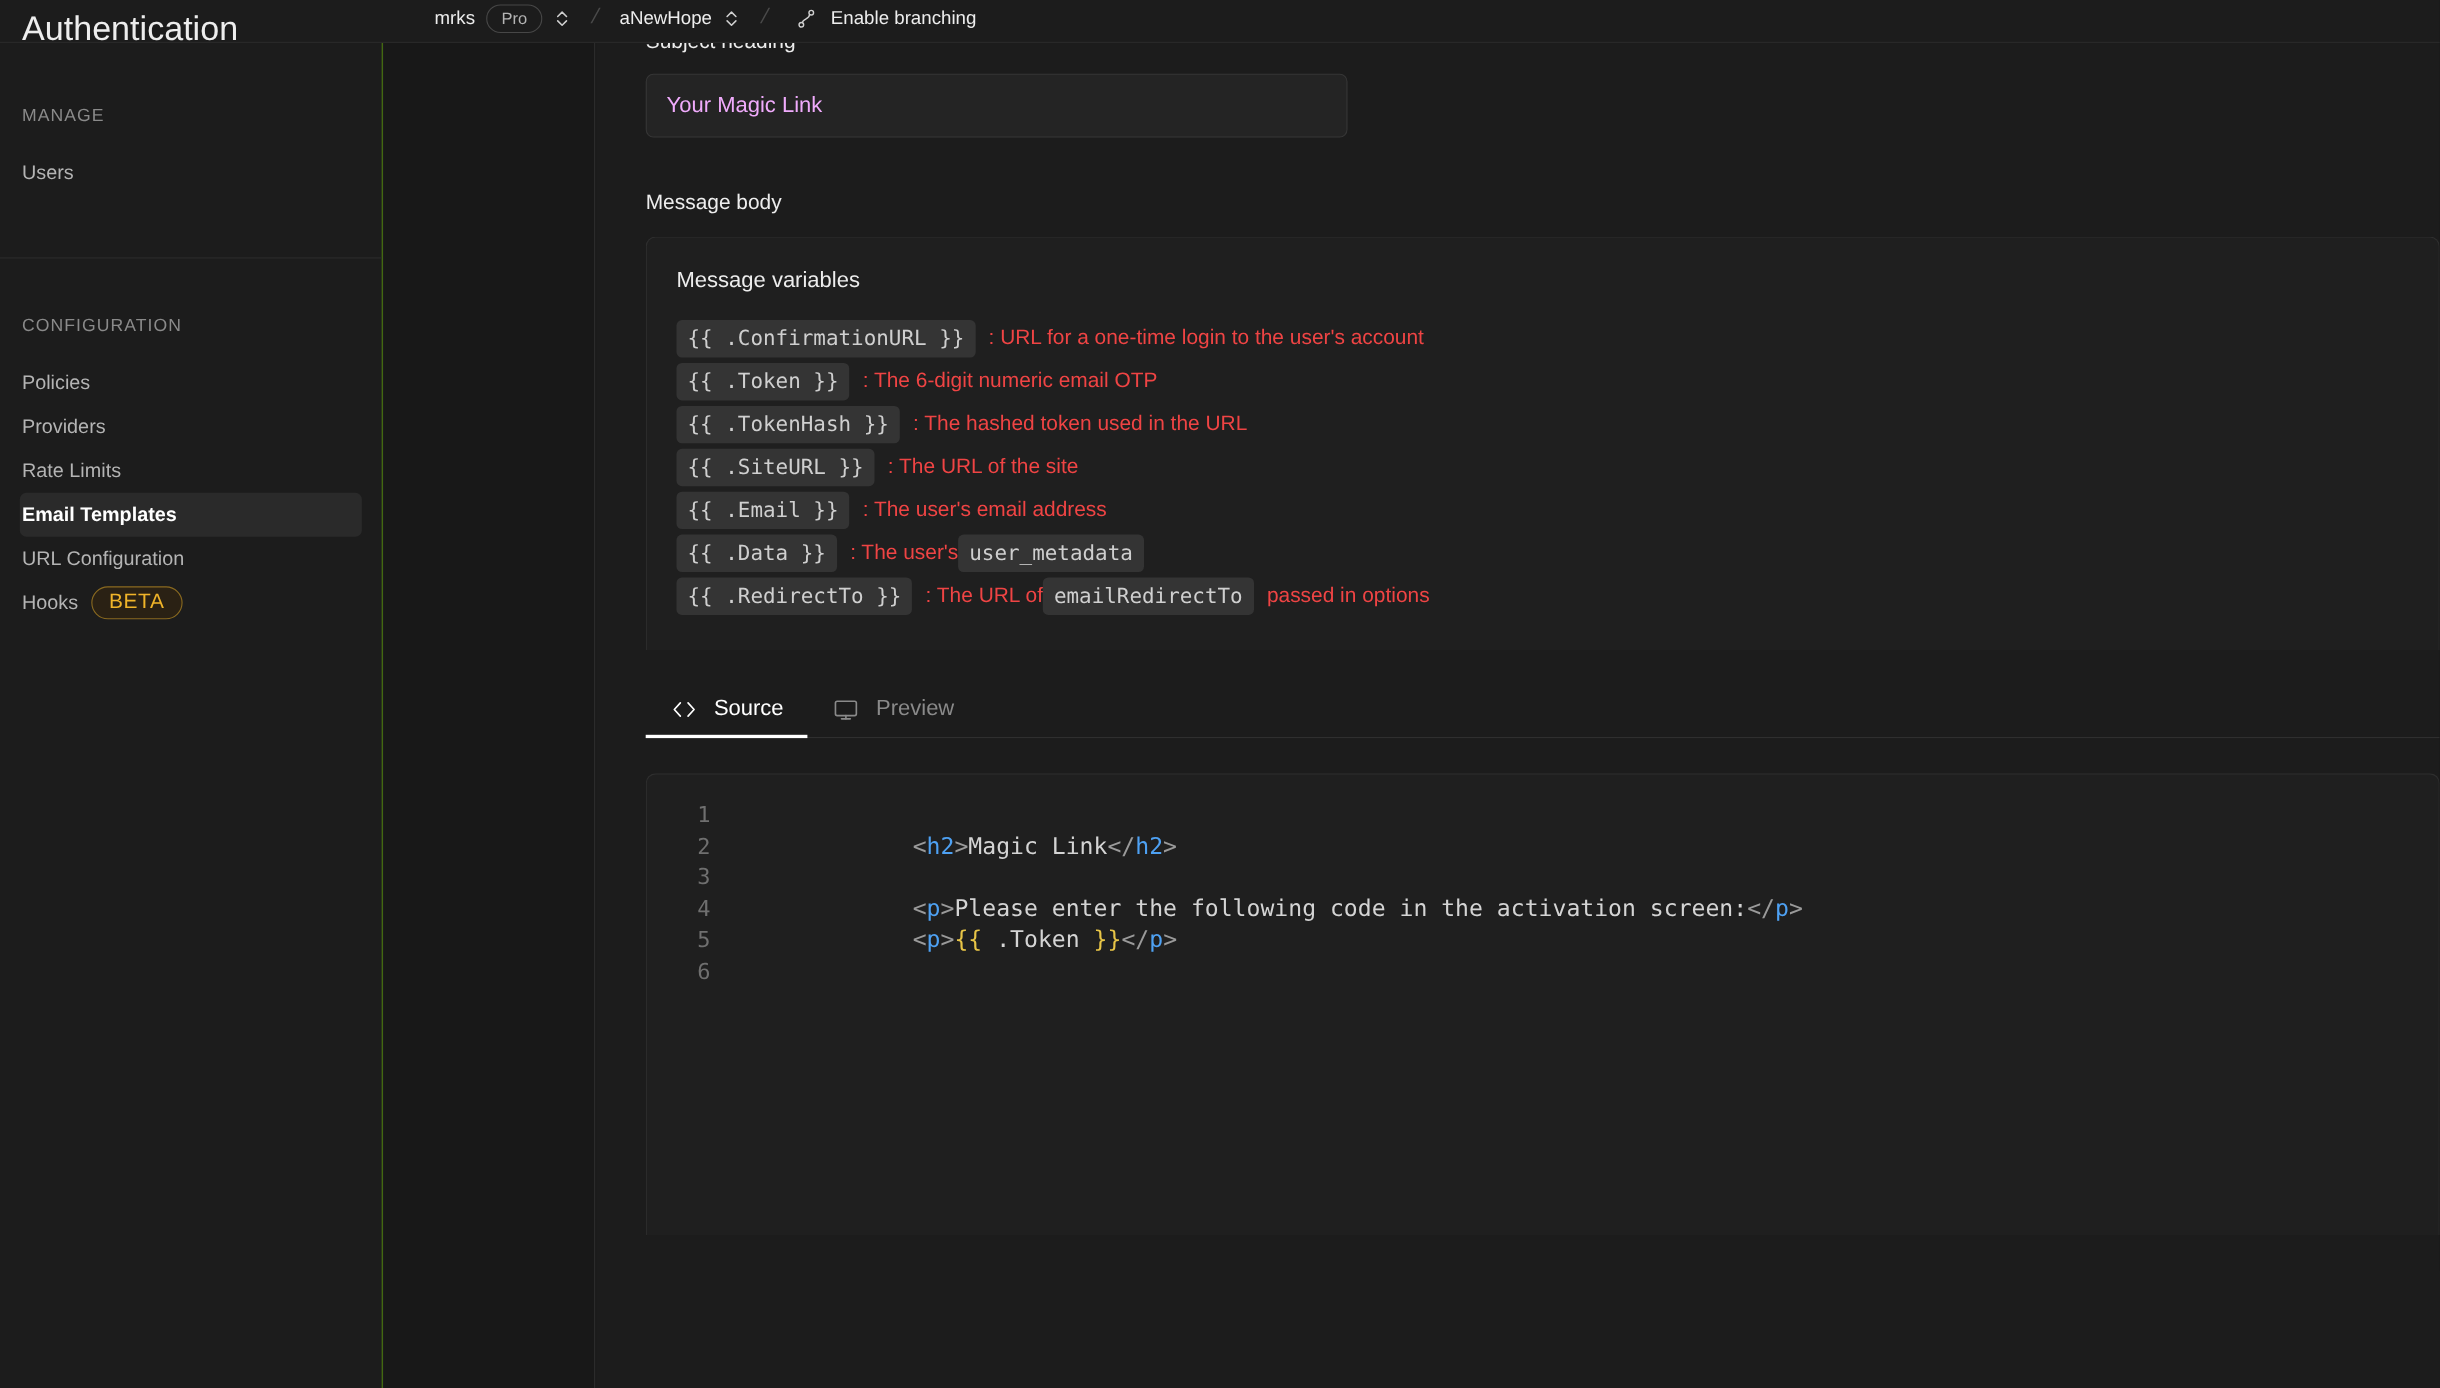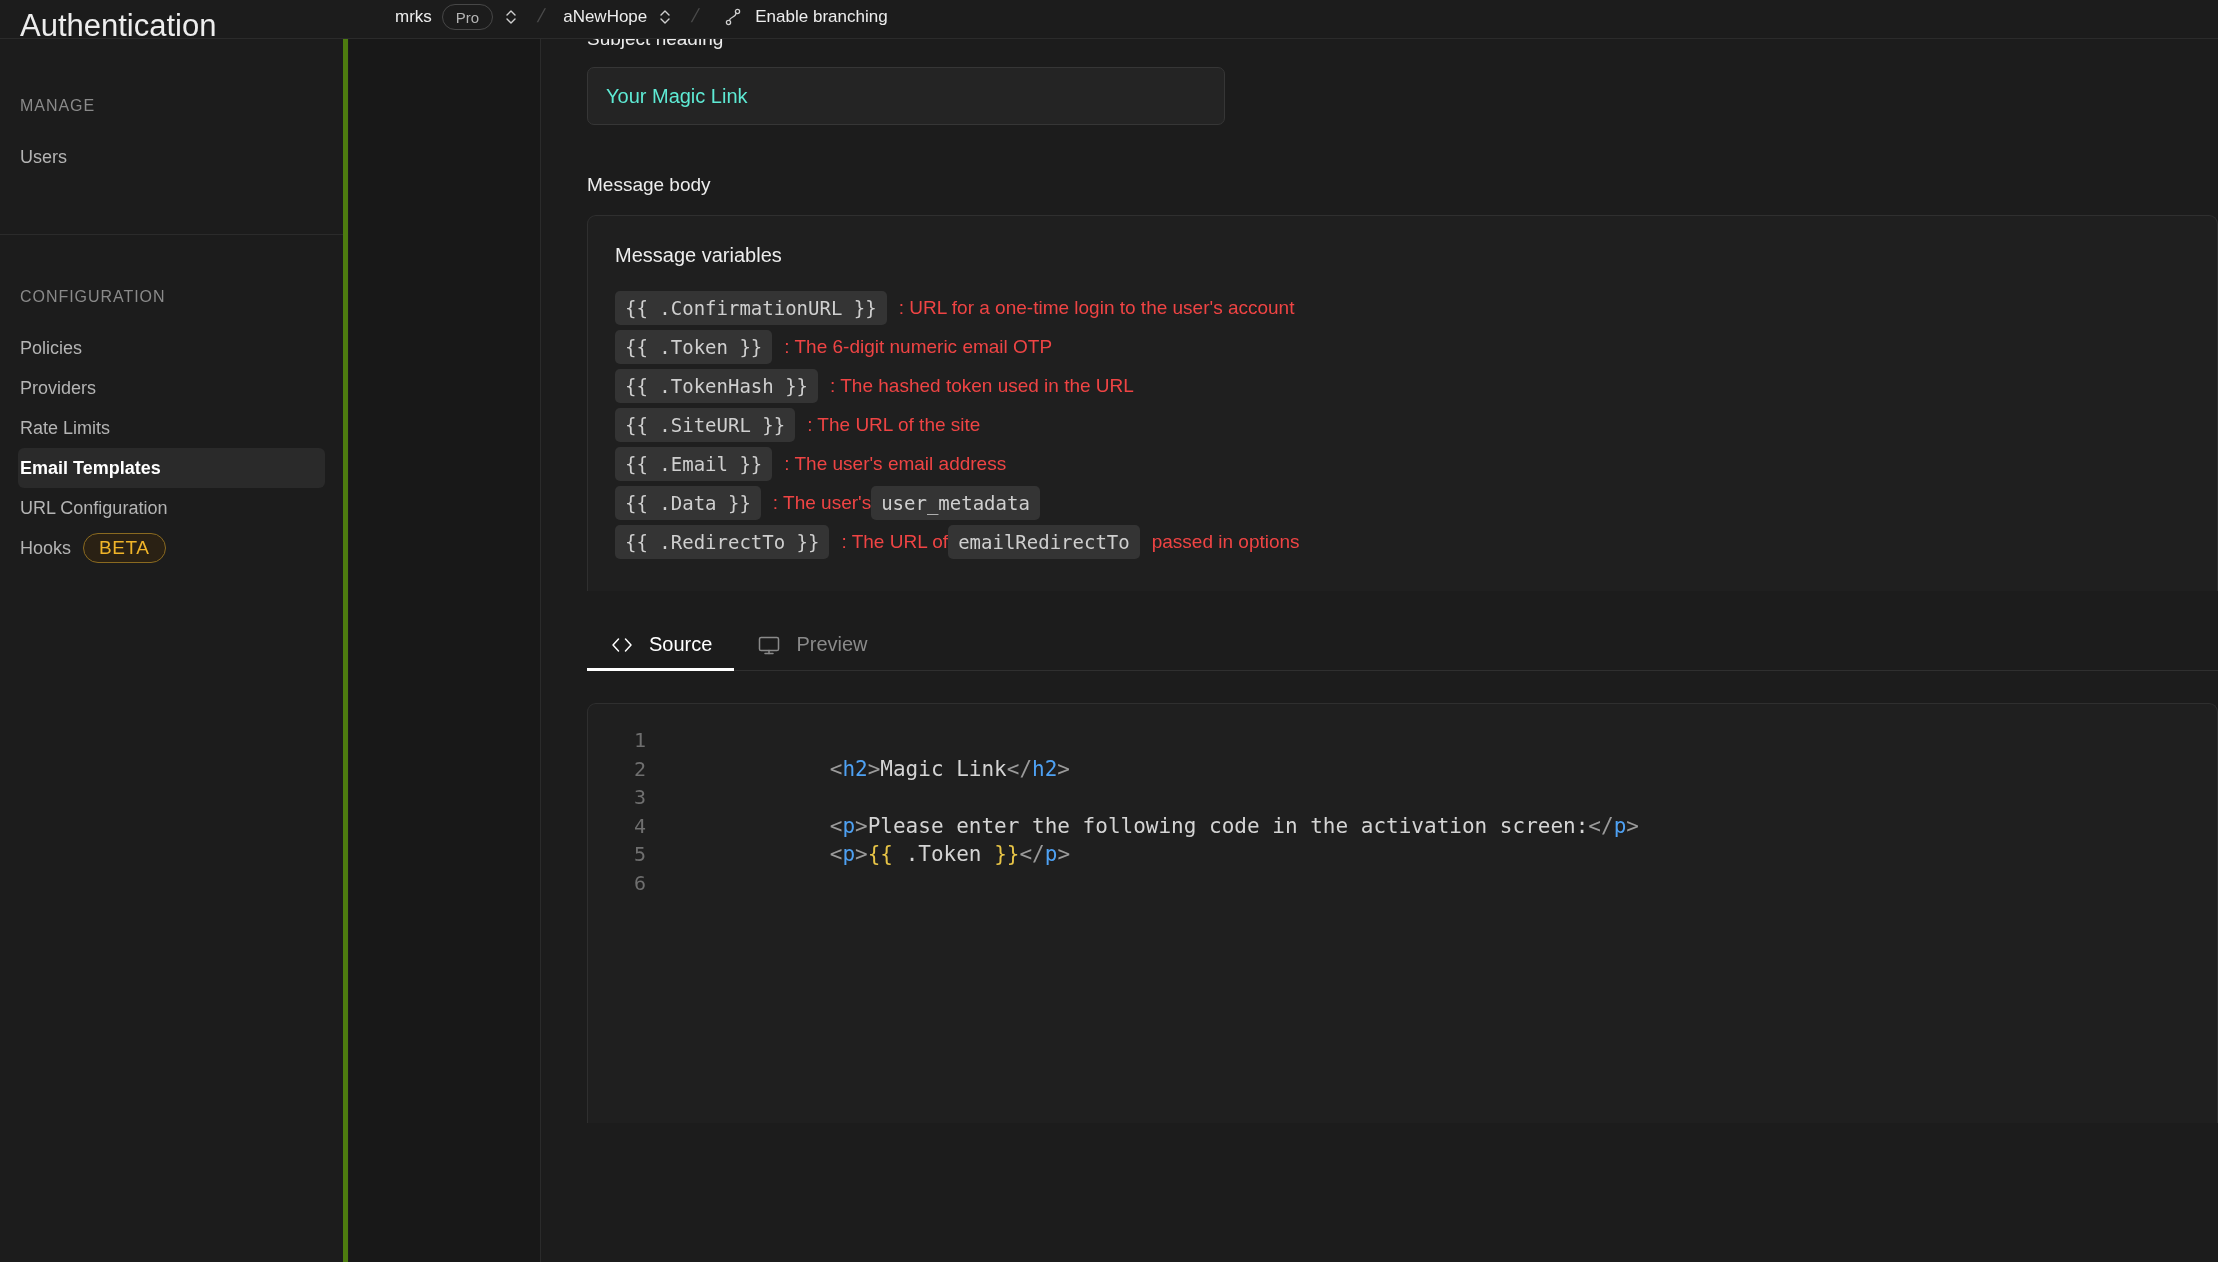--- a/index.html
+++ b/index.html
@@ -123,21 +123,21 @@
     top: -2px;
   }
 
   
   .sidebar {
     position: absolute;
     top: 39px; left: 0;
     width: 348px;
     height: 1223px;
     background: #1c1c1c;
-    border-right: 5px solid #4d7c0f;
+    border-right: 1px solid #4d7c0f;
     z-index: 20;
   }
   .side-section { padding: 0; }
   .side-section.first { padding-top: 50px; }
   .side-divider {
     height: 1px;
     background: #2b2b2b;
     margin: 0;
   }
   .side-head {
@@ -231,21 +231,21 @@
   .text-input {
     width: 638px;
     height: 58px;
     background: #242424;
     border: 1px solid #363636;
     border-radius: 7px;
     display: flex;
     align-items: center;
     padding: 0 18px;
     font-size: 20px;
-    color: #5eead4;
+    color: #f0abfc;
     cursor: text;
   }
 
   .section-gap { height: 48px; }
 
   
   .vars-panel {
     margin-top: 18px;
     width: 1631px;
     background: #1f1f1f;

